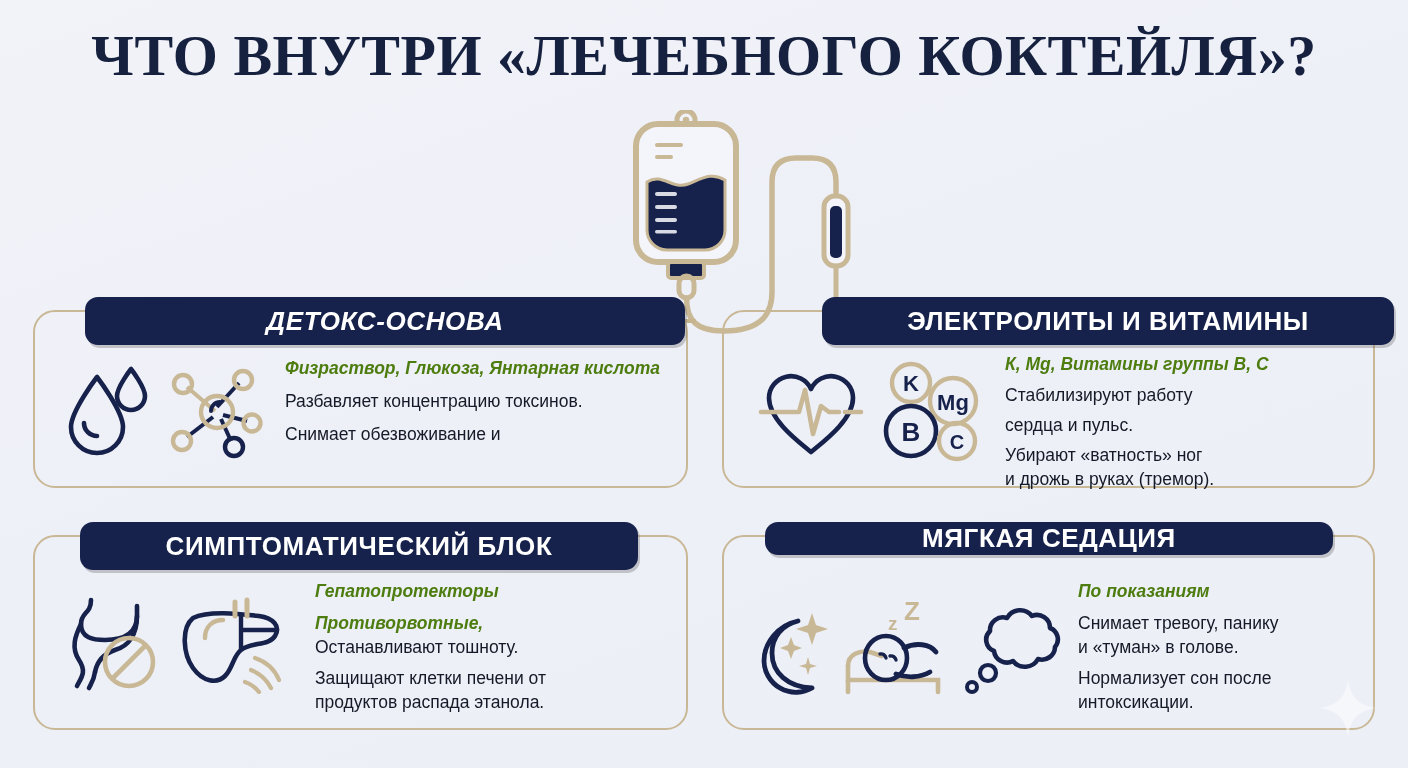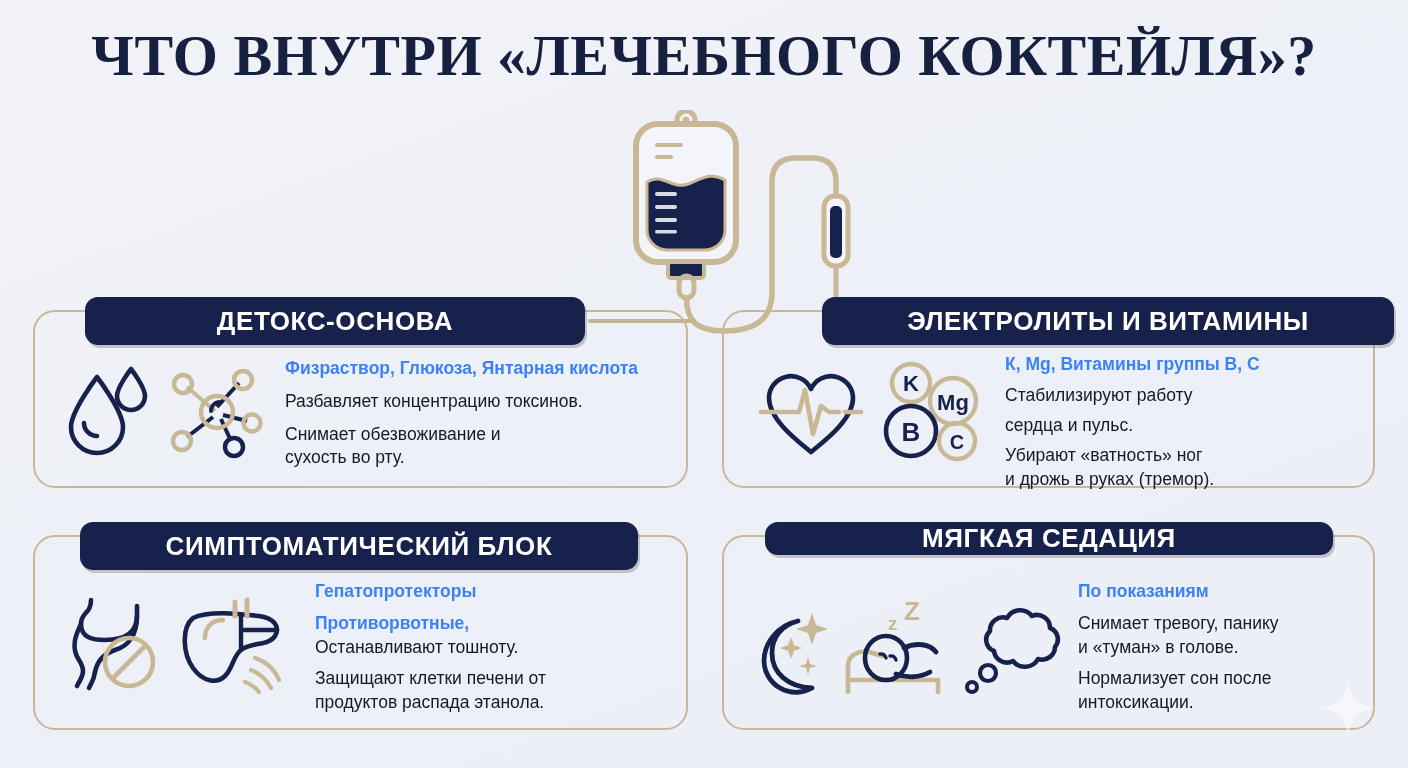--- a/index.html
+++ b/index.html
@@ -48,22 +48,22 @@
     box-shadow:2px 3px 0 rgba(90,90,90,.30);
     white-space:nowrap;
     box-sizing:border-box;
   }
   .cbody{
     position:absolute;display:flex;align-items:flex-start;
   }
   .icons{display:flex;align-items:center;flex:0 0 auto;}
   .txt{flex:1 1 auto;}
   .lead{
-    font-size:17.5px;font-weight:700;color:#3b82f6;
-    line-height:1.30;margin:0 0 10px 0;
+    font-size:17.5px;font-weight:700;color:#4d7c0f;
+    line-height:1.30;margin:0 0 10px 0;font-style:italic;
   }
   .ln{
     font-size:17.5px;font-weight:400;color:#141a27;
     line-height:1.30;margin:0 0 10px 0;
   }
   .ln:last-child{margin-bottom:0;}
 
   
   .sparkle{position:absolute;opacity:.55;}
 </style>
@@ -102,21 +102,21 @@
 
       <path d="M236 156 L236 196" stroke="#c9b896" stroke-width="5" stroke-linecap="round"></path>
       <path d="M236 196 L236 212" stroke="#c9b896" stroke-width="2.6" stroke-linecap="round"></path>
     </svg>
   </div>
 
   <div class="connector" style="left:588px;top:319px;width:108px;height:4px;"></div>
 
   <div class="card" style="left:33px;top:310px;width:655px;height:178px;">
   </div>
-  <div class="pill" style="left:85px;top:297px;width:500px;height:48px;">
+  <div class="pill" style="left:85px;top:297px;width:600px;height:48px;font-style:italic;">
     <span>ДЕТОКС-ОСНОВА</span>
   </div>
   <div class="cbody" style="left:63px;top:355px;width:610px;height:120px;">
     <div class="icons" style="gap:18px;padding-top:6px;">
 
       <span>
         <svg width="86" height="96" viewBox="0 0 86 96" fill="none" xmlns="http://www.w3.org/2000/svg">
           <path d="M34 14 C34 14 8 48 8 64 a26 26 0 0 0 52 0 C60 48 34 14 34 14 Z" stroke="#16224c" stroke-width="4.6" fill="none" stroke-linejoin="round"></path>
           <path d="M21 60 a13 13 0 0 0 13 13" stroke="#16224c" stroke-width="4.6" fill="none" stroke-linecap="round"></path>
           <path d="M68 6 C68 6 54 24 54 33 a14 14 0 0 0 28 0 C82 24 68 6 68 6 Z" stroke="#16224c" stroke-width="4.6" fill="none" stroke-linejoin="round"></path>
@@ -137,21 +137,20 @@
           <circle cx="85" cy="62" r="8.5" stroke="#c9b896" stroke-width="4.4" fill="none"></circle>
           <circle cx="15" cy="80" r="9" stroke="#c9b896" stroke-width="4.4" fill="none"></circle>
           <circle cx="67" cy="86" r="9" stroke="#16224c" stroke-width="4.4" fill="none"></circle>
         </svg>
       </span>
     </div>
     <div class="txt" style="padding-left:18px;padding-top:2px;">
       <p class="lead">Физраствор, Глюкоза, Янтарная кислота</p>
       <p class="ln">Разбавляет концентрацию токсинов.</p>
       <p class="ln" style="margin-bottom:1px;">Снимает обезвоживание и</p>
-      <p class="ln">сухость во рту.</p>
     </div>
   </div>
 
   <div class="card" style="left:722px;top:310px;width:653px;height:178px;">
   </div>
   <div class="pill" style="left:822px;top:297px;width:572px;height:48px;">
     <span>ЭЛЕКТРОЛИТЫ И ВИТАМИНЫ</span>
   </div>
   <div class="cbody" style="left:755px;top:353px;width:610px;height:124px;">
     <div class="icons" style="gap:14px;padding-top:6px;">

